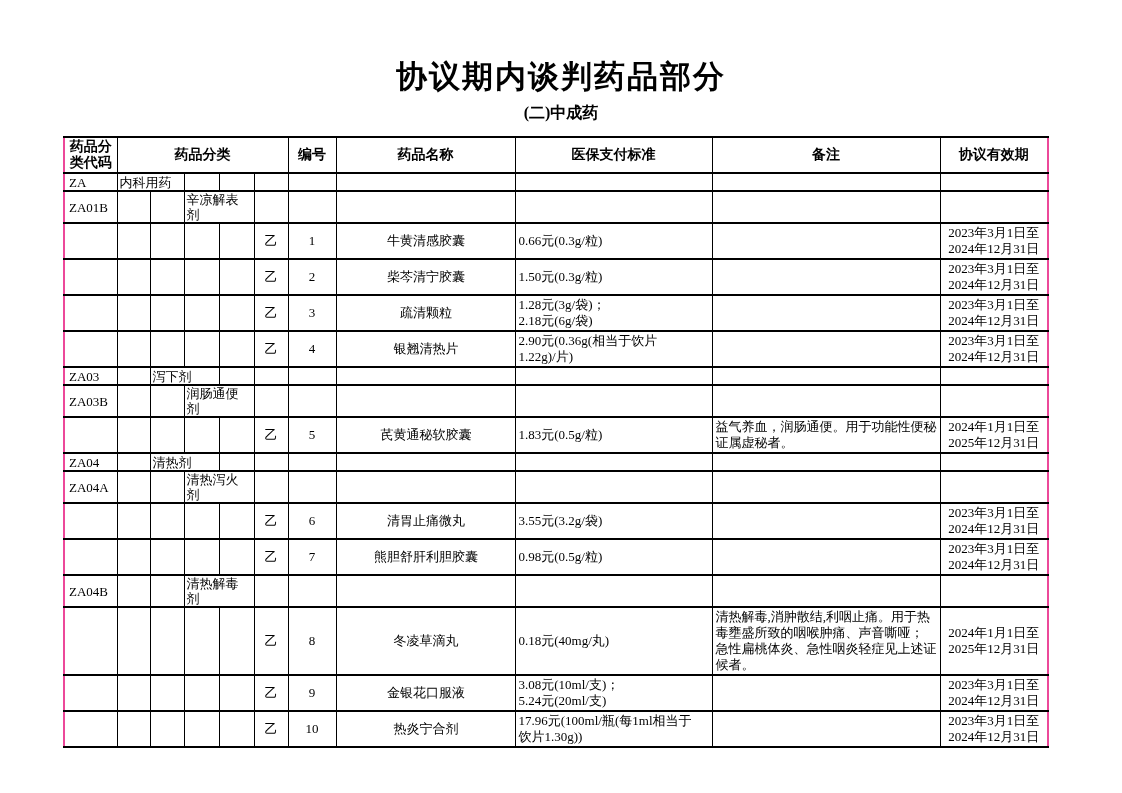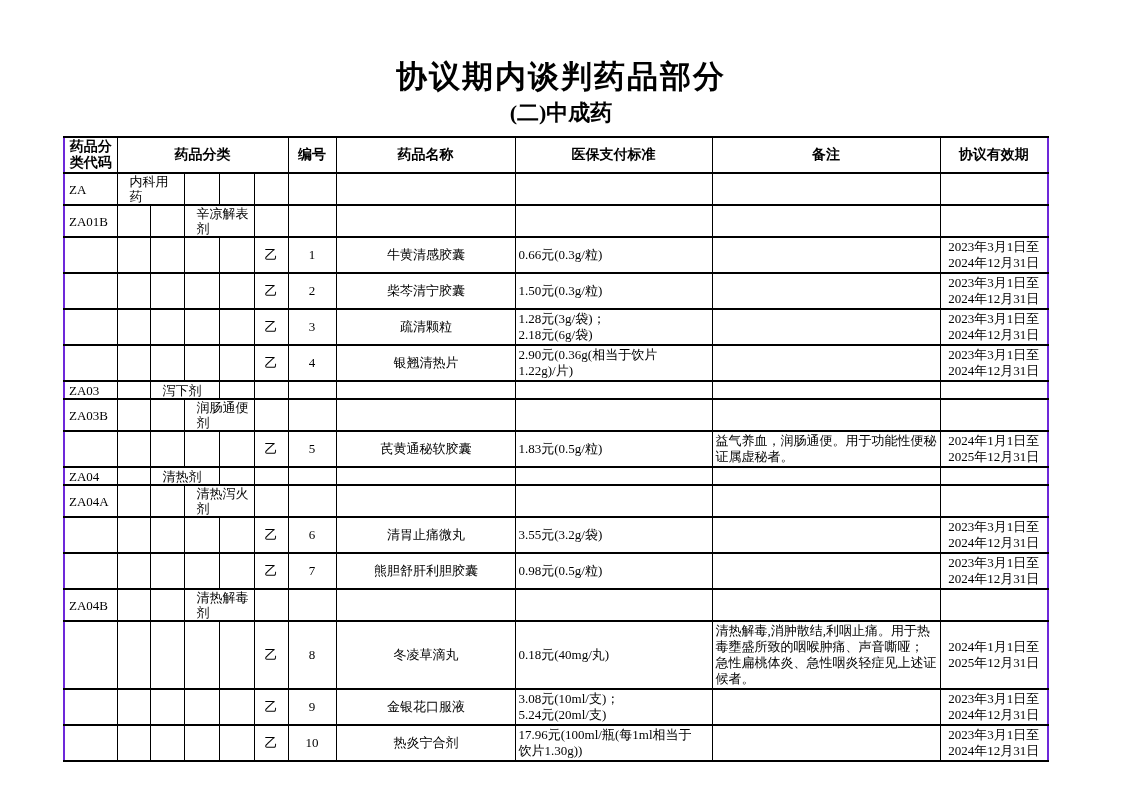--- a/index.html
+++ b/index.html
@@ -19,30 +19,30 @@
     padding-top: 60px;
     text-align: center;
     font-size: 31px;
     font-weight: bold;
     letter-spacing: 2px;
     line-height: 34px;
   }
   .subtitle {
     margin-top: 7px;
     text-align: center;
-    font-size: 22px;
+    font-size: 16px;
     font-weight: bold;
     line-height: 24px;
   }
   table.drugs {
     margin: 11px 0 0 63px;
     width: 984px;
     table-layout: fixed;
     border-collapse: collapse;
-    border: 2px solid #6d28d9;
+    border: 2px solid #ec4899;
   }
   th, td {
     border-left: 1px solid #000;
     border-right: 1px solid #000;
     border-top: 2px solid #000;
     border-bottom: 2px solid #000;
     padding: 1px 3px;
     vertical-align: middle;
     overflow: hidden;
   }
@@ -55,21 +55,21 @@
   th.code-h { white-space: pre-line; }
   td {
     font-size: 13px;
     line-height: 16px;
     text-align: left;
   }
   tr.row-cat  { height: 18px; }
   tr.row-drug { height: 33px; }
   tr.row-cat td { padding-top: 0; padding-bottom: 0; line-height: 15px; }
   td.code   { padding-left: 4px; }
-  td.cat    { padding-left: 12px; margin-left: 47px; }
+  td.cat    { padding-left: 2px; margin-left: 47px; }
   td.cls    { text-align: center; }
   td.num    { text-align: center; }
   td.name   { padding-left: 4px; text-align: center; }
   td.pay    { white-space: pre-line; }
   td.remark { }
   td.valid  { text-align: center; white-space: pre-line; }
 </style>
 </head>
 <body>
 

